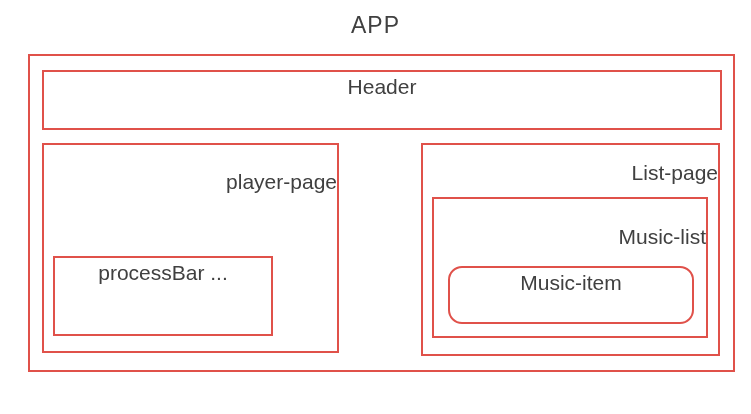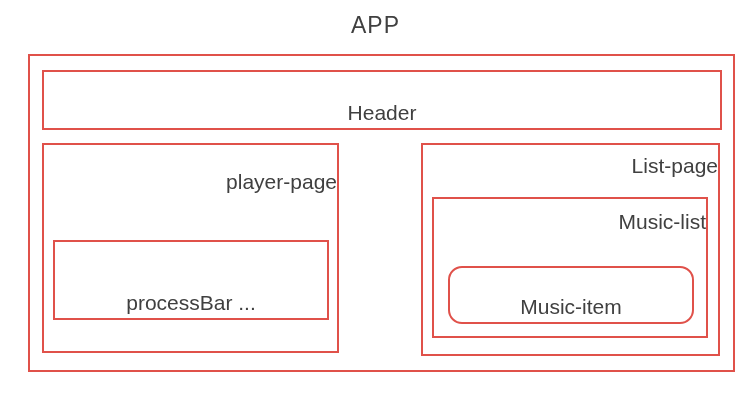--- a/index.html
+++ b/index.html
@@ -26,39 +26,39 @@
     letter-spacing: 1px;
   }
   .box {
     position: absolute;
     border: 2px solid #e0514a;
     box-sizing: border-box;
     background: transparent;
     display: flex;
     justify-content: center;
   }
-  .v-center { align-items: flex-end; }
+  .v-center { align-items: flex-start; }
   .v-top   { align-items: flex-start; justify-content: flex-end; }
   .label {
     font-size: 21px;
     line-height: 30px;
     white-space: nowrap;
   }
   
   #outer      { left: 28px;  top: 54px;  width: 707px; height: 318px; }
   #header     { left: 42px;  top: 70px;  width: 680px; height: 60px;  }
   #playerPage { left: 42px;  top: 143px; width: 297px; height: 210px; }
-  #processBar { left: 53px;  top: 240px; width: 276px; height: 80px;  }
+  #processBar { left: 53px;  top: 256px; width: 220px; height: 80px;  }
   #listPage   { left: 421px; top: 143px; width: 299px; height: 213px; }
   #musicList  { left: 432px; top: 197px; width: 276px; height: 141px; }
   #musicItem  { left: 448px; top: 266px; width: 246px; height: 58px; border-radius: 14px;  }
   
   #playerPage .label { padding-top: 22px; }
-  #listPage   .label { padding-top: 6px; }
-  #musicList  .label { padding-top: 8px; }
+  #listPage   .label { padding-top: 13px; }
+  #musicList  .label { padding-top: 23px; }
 </style>
 </head>
 <body>
 
 <div class="canvas">
 
   <div class="diagram-title">APP</div>
 
   <div id="outer" class="box">
   </div>

